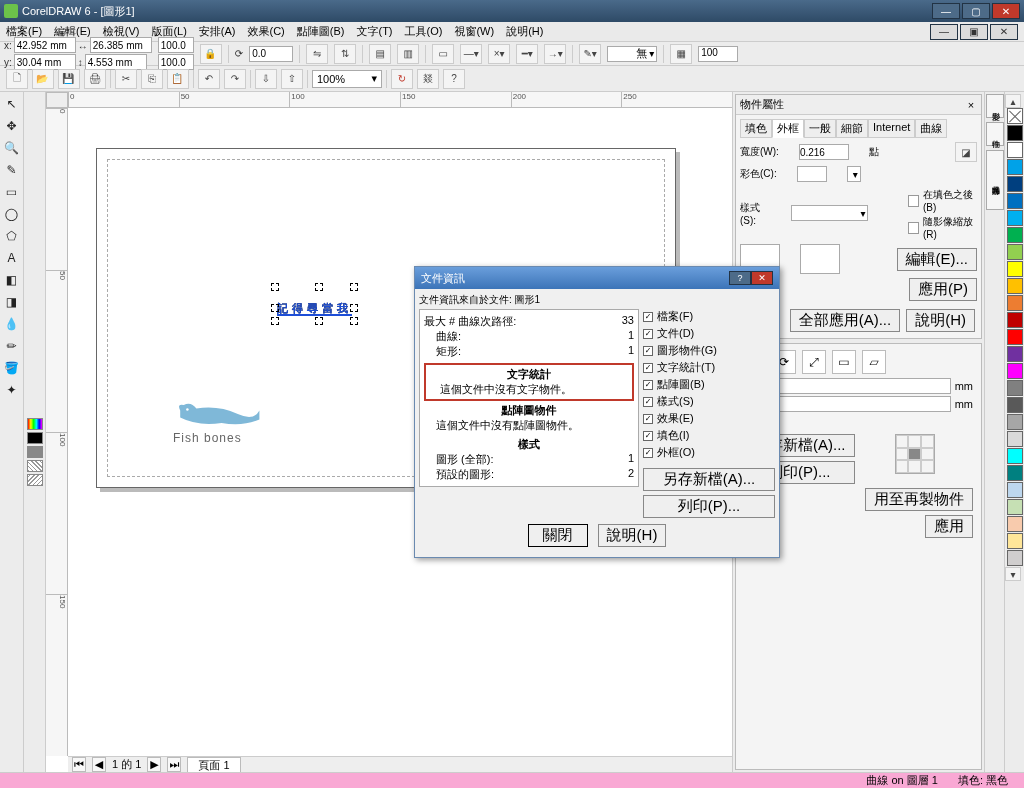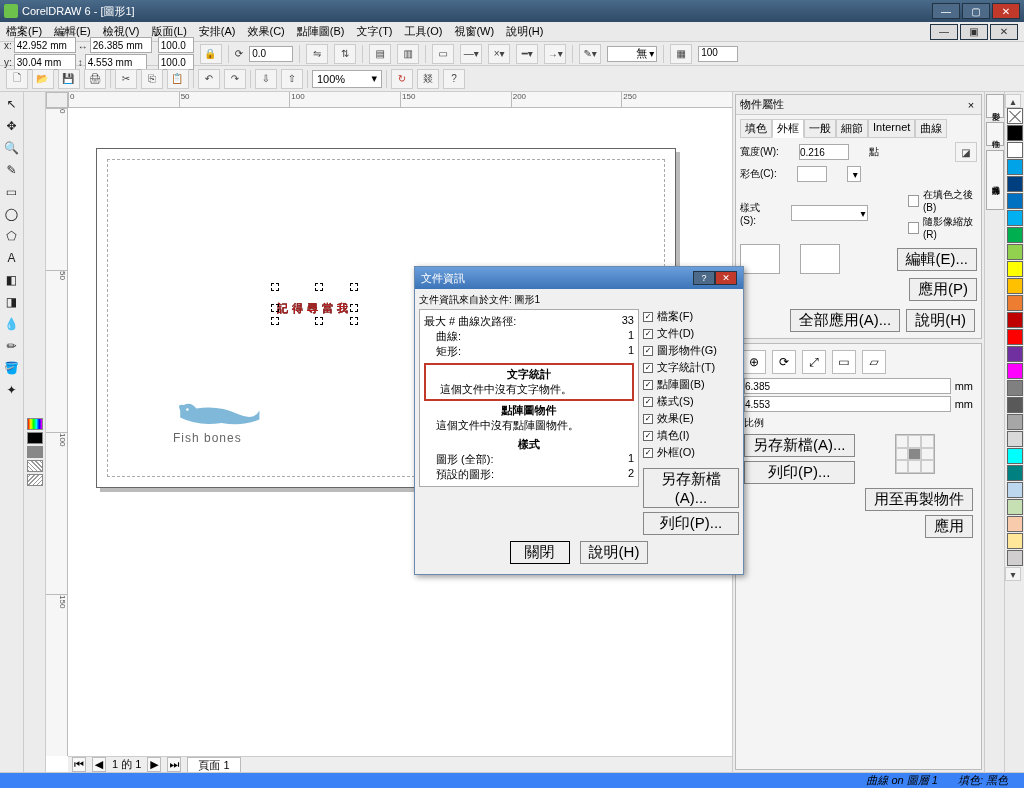--- a/index.html
+++ b/index.html
@@ -43,21 +43,21 @@
 .ruler-h { position: absolute; top: 0; left: 22px; right: 0; height: 16px; background: #f6f6f6; border-bottom: 1px solid #bbb; display: flex; }
 .ruler-h .tick { flex: 1; border-left: 1px solid #bbb; font-size: 8px; color: #555; padding-left: 1px; }
 .ruler-v { position: absolute; top: 16px; left: 0; width: 22px; bottom: 16px; background: #f6f6f6; border-right: 1px solid #bbb; display: flex; flex-direction: column; }
 .ruler-v .tick { flex: 1; border-top: 1px solid #bbb; font-size: 8px; color: #555; writing-mode: vertical-rl; }
 .ruler-c { position: absolute; top: 0; left: 0; width: 22px; height: 16px; background: #eee; border: 1px solid #bbb; }
 
 .page { position: absolute; top: 56px; left: 50px; width: 580px; height: 340px; background: #fff; border: 1px solid #666; box-shadow: 4px 4px 0 #bbb; }
 .pageinner { position: absolute; top: 10px; left: 10px; right: 10px; bottom: 10px; border: 1px dashed #aaa; }
 
 
-.artwork { position: absolute; top: 140px; left: 180px; font-family: serif; font-size: 26px; letter-spacing: 4px; color: #b91c1c; }
+.artwork { position: absolute; top: 140px; left: 180px; font-family: serif; font-size: 26px; letter-spacing: 4px; color: #1d4ed8; text-decoration: underline; }
 .selhandle { position: absolute; width: 8px; height: 8px; border: 1px dashed #000; background: transparent; }
 .arttext { text-shadow: 0 0 0 #000; font-weight: bold; }
 
 .logo { position: absolute; top: 250px; left: 76px; }
 .logo .whale { width: 90px; height: 30px; }
 .logo .cap { font-size: 12px; color: #666; letter-spacing: 1px; }
 
 
 .pagetabs { position: absolute; bottom: 0; left: 22px; right: 0; height: 16px; background: #eee; border-top: 1px solid #ccc; display: flex; align-items: center; font-size: 10px; gap: 6px; padding: 0 4px; }
 .pagetabs .nav { width: 14px; text-align: center; border: 1px solid #bbb; background: #f8f8f8; }
@@ -95,42 +95,42 @@
 .dockfoot { display: flex; justify-content: flex-end; gap: 6px; margin-top: 6px; padding: 2px; }
 
 
 .docker2 { flex: 1; }
 .docker2 .iconrow { display: flex; gap: 6px; padding: 2px; }
 .docker2 .ib { width: 24px; height: 24px; border: 1px solid #bbb; background: #fff; display: flex; align-items: center; justify-content: center; font-size: 12px; }
 .docker2 .field { display: flex; align-items: center; gap: 4px; margin: 2px 4px; }
 .docker2 .field input { flex: 1; height: 16px; border: 1px solid #aaa; background: #fff; font-size: 10px; }
 
 
-.dialog { position: absolute; top: 266px; left: 414px; width: 330px; background: #f0f0f0; border: 1px solid #6a8ab0; box-shadow: 2px 2px 6px rgba(0,0,0,.4); z-index: 100; }
+.dialog { position: absolute; top: 266px; left: 414px; width: 366px; background: #f0f0f0; border: 1px solid #6a8ab0; box-shadow: 2px 2px 6px rgba(0,0,0,.4); z-index: 100; }
 .dlgtitle { background: linear-gradient(#6a9edb,#3c74b8); color: #fff; height: 22px; display: flex; align-items: center; padding: 0 6px; }
 .dlgtitle .t { flex: 1; font-size: 11px; }
 .dlgtitle .winbtn { width: 22px; height: 14px; font-size: 9px; }
 .dlgbody { padding: 4px; }
 .dlginfo { font-size: 10px; margin-bottom: 2px; }
 .dlgmain { display: flex; gap: 4px; }
 .dlglist { width: 220px; height: 178px; border: 1px solid #aaa; background: #fff; font-size: 10px; padding: 4px; overflow: hidden; position: relative; }
 .dlglist .section { margin-bottom: 4px; }
 .dlglist b { display: block; text-align: center; }
 .dlglist .indent { padding-left: 12px; }
 .dlglist .num { float: right; }
 .dlglist .hl { border: 2px solid #c0392b; padding: 2px; margin: 2px 0; }
 .dlgside { flex: 1; }
 .dlgchk { display: flex; align-items: center; gap: 4px; margin-bottom: 2px; font-size: 10px; }
 .dlgchk .box { width: 10px; height: 10px; border: 1px solid #666; display: flex; align-items: center; justify-content: center; font-size: 8px; background: #fff; }
 .dlgbtncol { display: flex; flex-direction: column; gap: 4px; margin-top: 8px; }
 .dlgfoot { display: flex; justify-content: center; gap: 10px; padding: 6px; }
 .dlgfoot .btn { min-width: 60px; }
 
 
-.statusbar { position: absolute; bottom: 0; left: 0; right: 0; height: 16px; background: #3b82f6; border-top: 1px solid #ccc; display: flex; align-items: flex-end; font-size: 10px; padding: 0 6px; font-style: italic; }
+.statusbar { position: absolute; bottom: 0; left: 0; right: 0; height: 16px; background: #f9a8d4; border-top: 1px solid #ccc; display: flex; align-items: flex-end; font-size: 10px; padding: 0 6px; }
 .statusbar .cell { padding: 0 10px; }
 .statusbar .fill { flex: 1; }
 </style>
 </head>
 <body>
 
 <div class="titlebar">
   <div class="icon"></div>
   <div class="title">CorelDRAW 6 - [圖形1]</div>
   <div class="winbtns">

